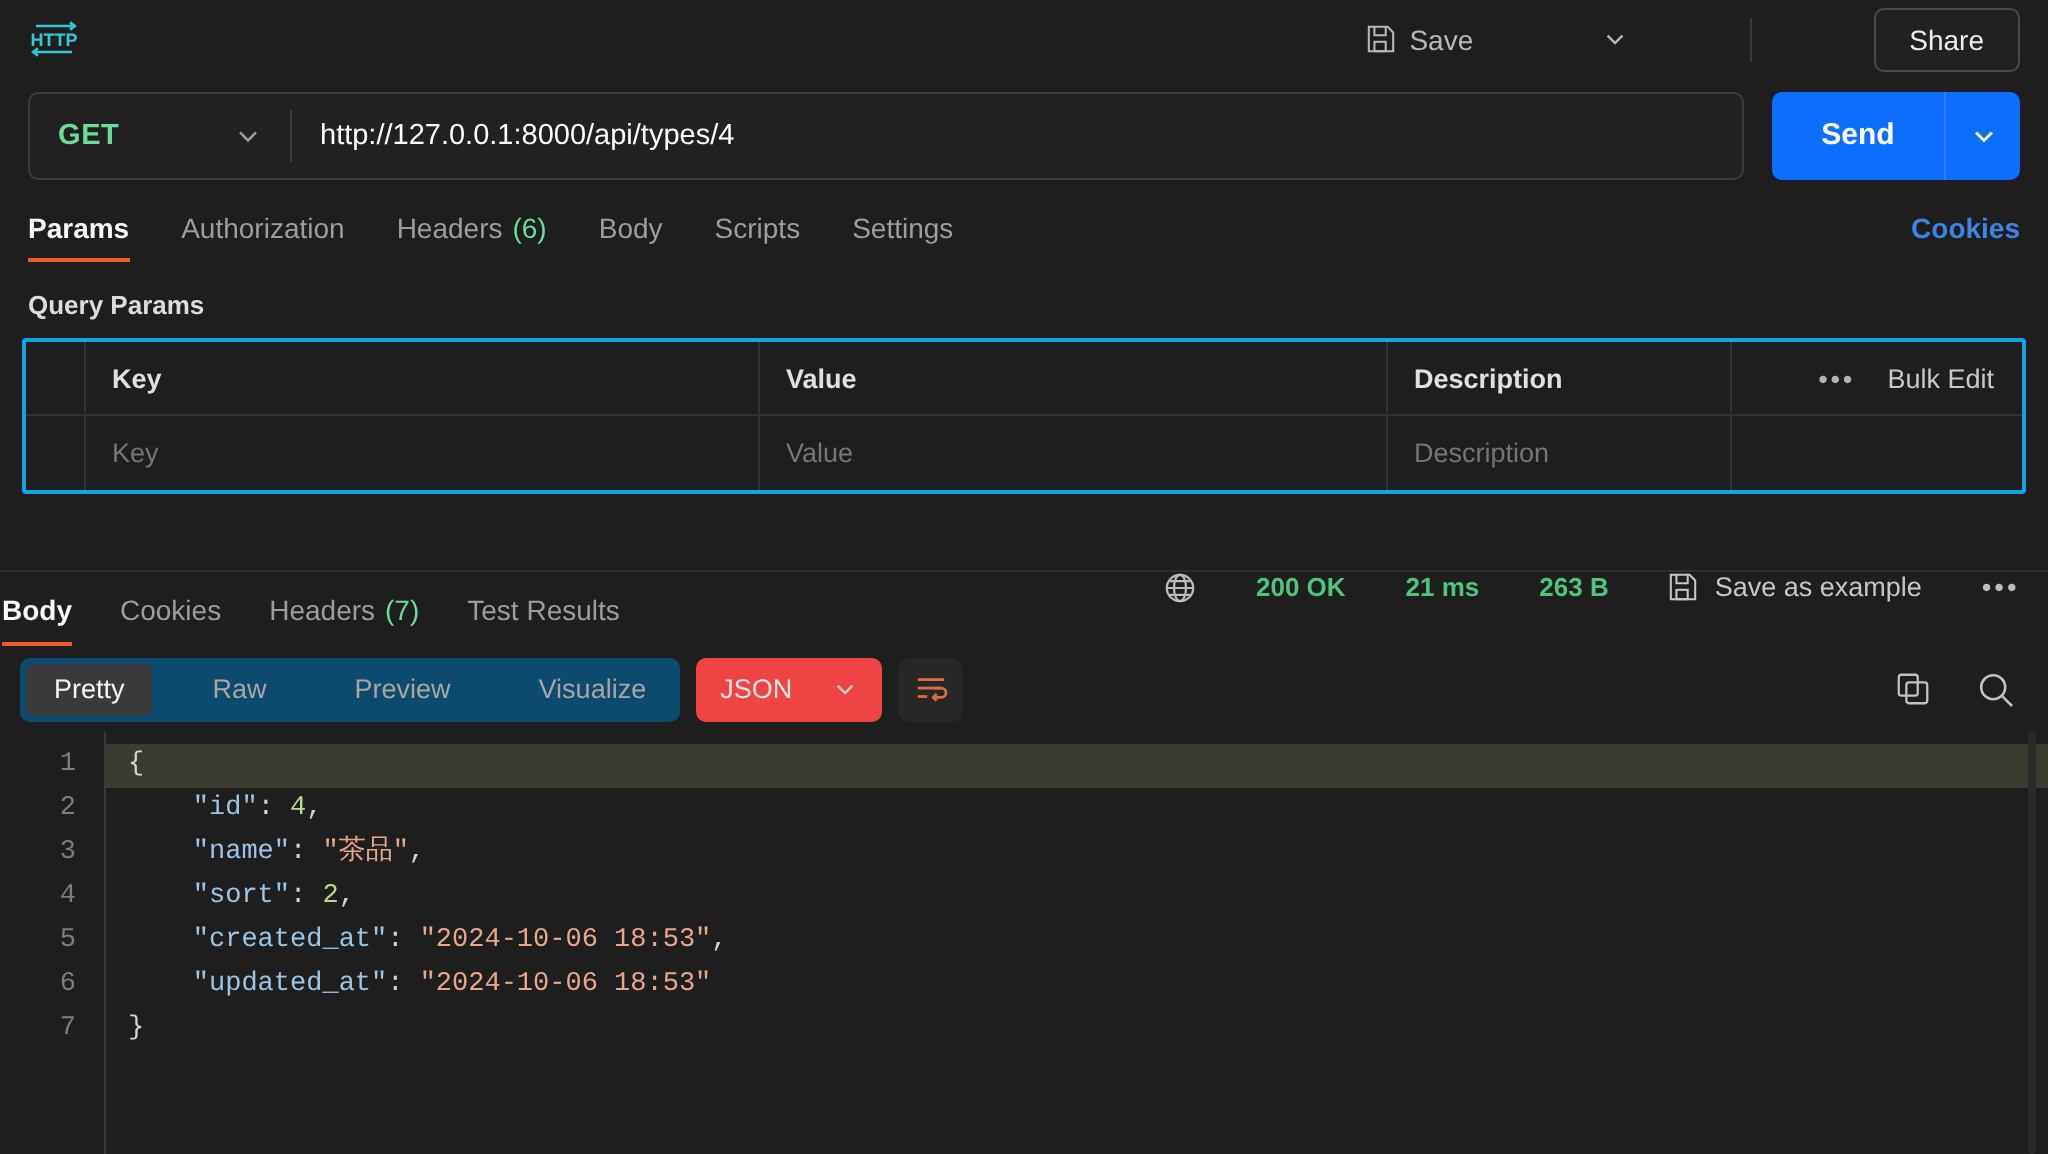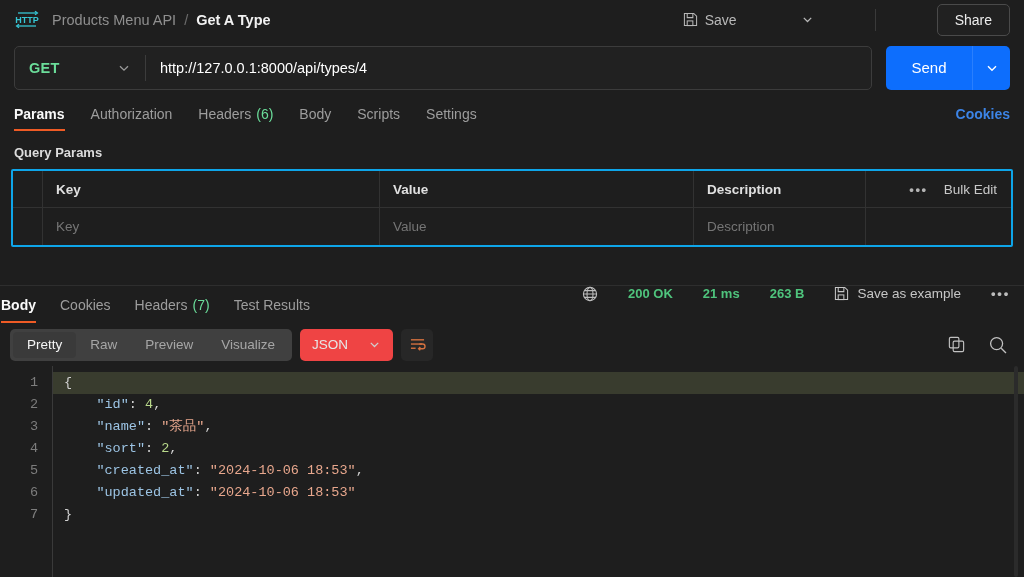--- a/index.html
+++ b/index.html
@@ -73,21 +73,21 @@
   .url-input {
     flex: 1 1 auto; height: 100%;
     display: flex; align-items: center;
     padding-left: 14px;
     color: #ffffff; font-size: 14.5px;
     font-family: "Liberation Sans", sans-serif;
   }
   .send-group { display: flex; margin-left: 14px; height: 44px; }
   .send-btn {
     background: #0d6efd; color: #ffffff;
-    font-weight: normal; font-size: 15px;
+    font-weight: bold; font-size: 15px;
     border-radius: 5px 0 0 5px;
     display: flex; align-items: center; justify-content: center;
     width: 86px;
   }
   .send-caret {
     background: #0d6efd; color: #ffffff;
     border-radius: 0 5px 5px 0;
     width: 38px;
     display: flex; align-items: center; justify-content: center;
     border-left: 1px solid #2a7ffd;
@@ -152,22 +152,22 @@
 
   
   .body-toolbar {
     flex: 0 0 43px; height: 43px;
     display: flex; align-items: center;
     padding: 0 10px 0 10px;
     gap: 8px;
   }
   .seg {
     display: flex; align-items: center;
-    background: #404040; border-radius: 5px;
-    height: 32px; padding: 3px;
+    background: #0c4a6e; border-radius: 5px;
+    height: 32px; padding: 3px; gap: 16px;
   }
   .seg-item {
     display: flex; align-items: center; justify-content: center;
     height: 26px; padding: 0 14px;
     font-size: 13.5px; color: #a6a6a6; border-radius: 4px;
   }
   .seg-item.active { background: #3a3a3a; color: #f5f5f5; }
   .lang-box {
     display: flex; align-items: center; gap: 20px;
     background: #ef4444; border-radius: 5px;
@@ -230,25 +230,20 @@
 
   <div class="topbar">
     <div class="http-icon">
       <svg width="26" height="19" viewBox="0 0 26 19">
         <path d="M4 3 H22" stroke="#36c6d4" stroke-width="1.3" fill="none"></path>
         <path d="M4 16 H22" stroke="#36c6d4" stroke-width="1.3" fill="none"></path>
         <path d="M21 1.2 L23.4 3 L21 4.8" stroke="#36c6d4" stroke-width="1.3" fill="none"></path>
         <path d="M5 14.2 L2.6 16 L5 17.8" stroke="#36c6d4" stroke-width="1.3" fill="none"></path>
         <text x="13" y="13" font-family="Liberation Sans, sans-serif" font-size="9" font-weight="bold" fill="#36c6d4" text-anchor="middle">HTTP</text>
       </svg>
-    </div>
-    <div class="breadcrumb">
-      <span class="bc-collection">Products Menu API</span>
-      <span class="bc-sep">/</span>
-      <span class="bc-request">Get A Type</span>
     </div>
     <div class="topbar-right">
       <div class="save-btn">
         <span>
           <svg width="15" height="15" viewBox="0 0 16 16">
             <path d="M1.5 1.5 H11.5 L14.5 4.5 V14.5 H1.5 Z" fill="none" stroke="#b8b8b8" stroke-width="1.1"></path>
             <path d="M4.5 1.5 V6 H10.5 V1.5" fill="none" stroke="#b8b8b8" stroke-width="1.1"></path>
             <rect x="4.5" y="9.5" width="6" height="5" fill="none" stroke="#b8b8b8" stroke-width="1.1"></rect>
           </svg>
         </span>

